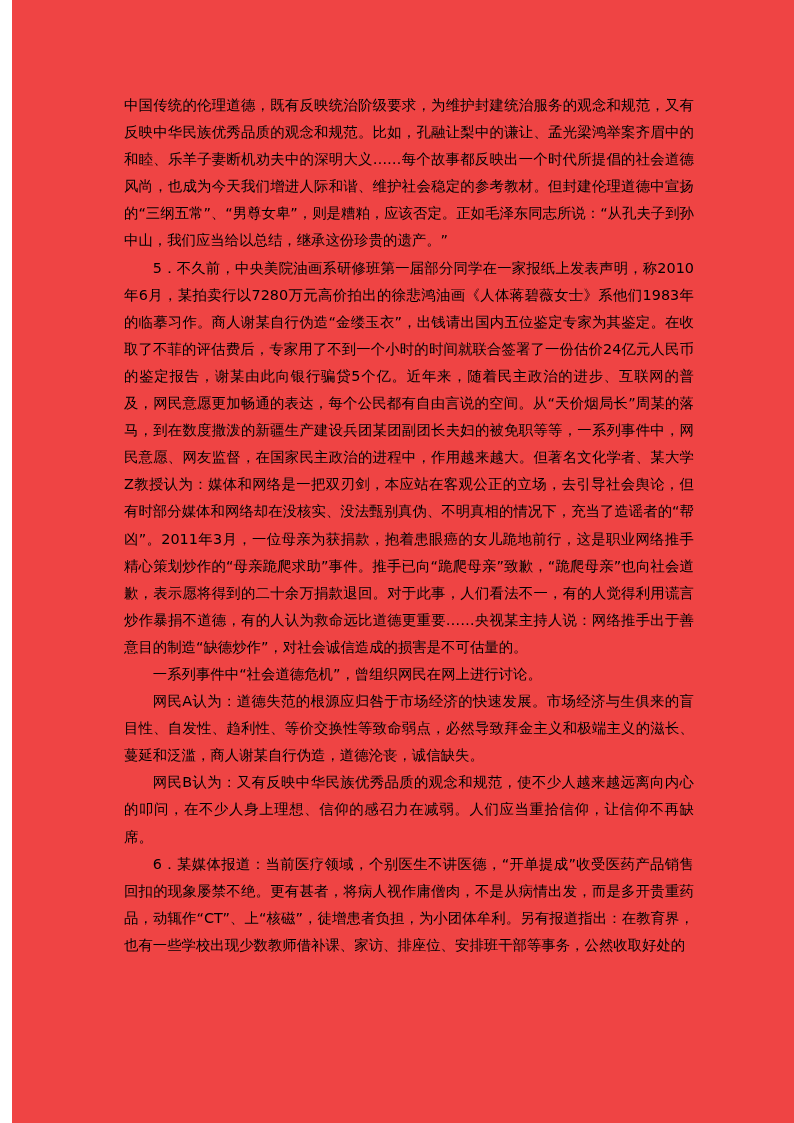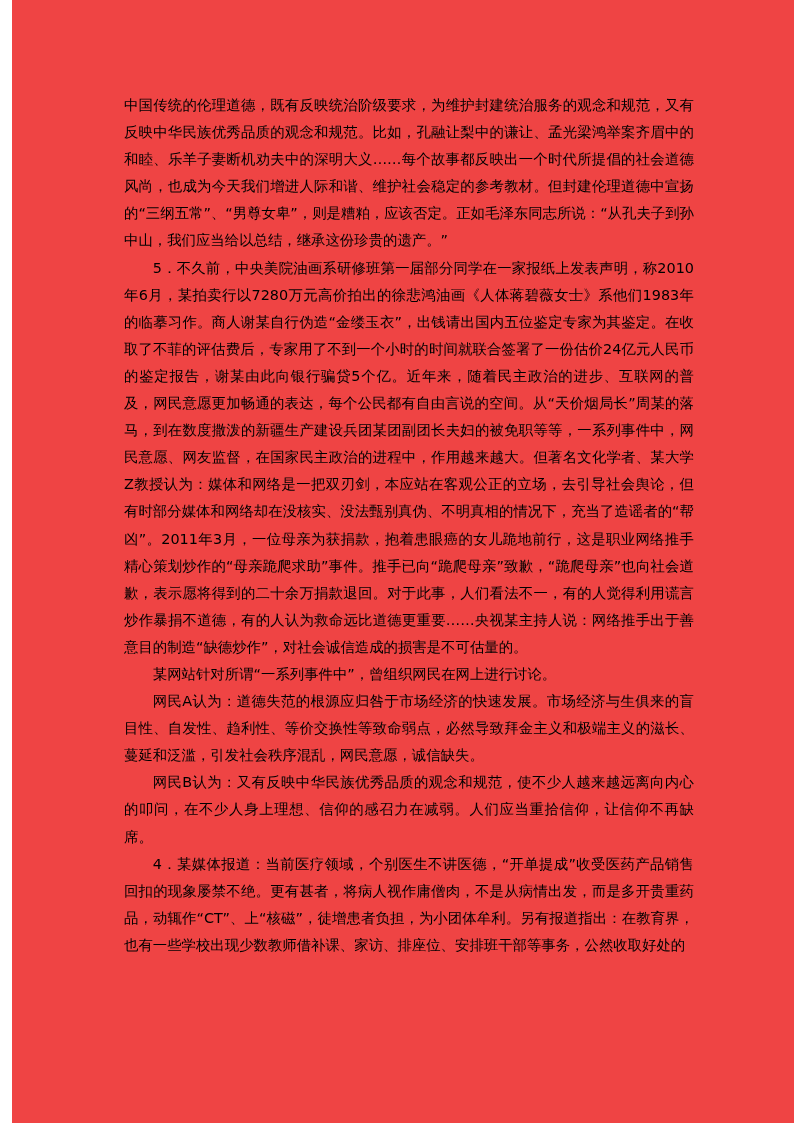--- a/index.html
+++ b/index.html
@@ -44,18 +44,18 @@
     text-indent: 2em;
   }
 </style>
 </head>
 <body>
 
 <div class="page">
   <div class="content">
     <p class="para">中国传统的伦理道德，既有反映统治阶级要求，为维护封建统治服务的观念和规范，又有反映中华民族优秀品质的观念和规范。比如，孔融让梨中的谦让、孟光梁鸿举案齐眉中的和睦、乐羊子妻断机劝夫中的深明大义……每个故事都反映出一个时代所提倡的社会道德风尚，也成为今天我们增进人际和谐、维护社会稳定的参考教材。但封建伦理道德中宣扬的“三纲五常”、“男尊女卑”，则是糟粕，应该否定。正如毛泽东同志所说：“从孔夫子到孙中山，我们应当给以总结，继承这份珍贵的遗产。”</p>
     <p class="para indent">5．不久前，中央美院油画系研修班第一届部分同学在一家报纸上发表声明，称2010年6月，某拍卖行以7280万元高价拍出的徐悲鸿油画《人体蒋碧薇女士》系他们1983年的临摹习作。商人谢某自行伪造“金缕玉衣”，出钱请出国内五位鉴定专家为其鉴定。在收取了不菲的评估费后，专家用了不到一个小时的时间就联合签署了一份估价24亿元人民币的鉴定报告，谢某由此向银行骗贷5个亿。近年来，随着民主政治的进步、互联网的普及，网民意愿更加畅通的表达，每个公民都有自由言说的空间。从“天价烟局长”周某的落马，到在数度撒泼的新疆生产建设兵团某团副团长夫妇的被免职等等，一系列事件中，网民意愿、网友监督，在国家民主政治的进程中，作用越来越大。但著名文化学者、某大学Z教授认为：媒体和网络是一把双刃剑，本应站在客观公正的立场，去引导社会舆论，但有时部分媒体和网络却在没核实、没法甄别真伪、不明真相的情况下，充当了造谣者的“帮凶”。2011年3月，一位母亲为获捐款，抱着患眼癌的女儿跪地前行，这是职业网络推手精心策划炒作的“母亲跪爬求助”事件。推手已向“跪爬母亲”致歉，“跪爬母亲”也向社会道歉，表示愿将得到的二十余万捐款退回。对于此事，人们看法不一，有的人觉得利用谎言炒作暴捐不道德，有的人认为救命远比道德更重要……央视某主持人说：网络推手出于善意目的制造“缺德炒作”，对社会诚信造成的损害是不可估量的。</p>
-    <p class="para indent">某网站针对所谓“一系列事件中”，曾组织网民在网上进行讨论。</p>
-    <p class="para indent">网民A认为：道德失范的根源应归咎于市场经济的快速发展。市场经济与生俱来的盲目性、自发性、趋利性、等价交换性等致命弱点，必然导致拜金主义和极端主义的滋长、蔓延和泛滥，引发社会秩序混乱，网民意愿，诚信缺失。</p>
+    <p class="para indent">一系列事件中“社会道德危机”，曾组织网民在网上进行讨论。</p>
+    <p class="para indent">网民A认为：道德失范的根源应归咎于市场经济的快速发展。市场经济与生俱来的盲目性、自发性、趋利性、等价交换性等致命弱点，必然导致拜金主义和极端主义的滋长、蔓延和泛滥，商人谢某自行伪造，道德沦丧，诚信缺失。</p>
     <p class="para indent">网民B认为：又有反映中华民族优秀品质的观念和规范，使不少人越来越远离向内心的叩问，在不少人身上理想、信仰的感召力在减弱。人们应当重拾信仰，让信仰不再缺席。</p>
-    <p class="para indent">4．某媒体报道：当前医疗领域，个别医生不讲医德，“开单提成”收受医药产品销售回扣的现象屡禁不绝。更有甚者，将病人视作庸僧肉，不是从病情出发，而是多开贵重药品，动辄作“CT”、上“核磁”，徒增患者负担，为小团体牟利。另有报道指出：在教育界，也有一些学校出现少数教师借补课、家访、排座位、安排班干部等事务，公然收取好处的</p>
+    <p class="para indent">6．某媒体报道：当前医疗领域，个别医生不讲医德，“开单提成”收受医药产品销售回扣的现象屡禁不绝。更有甚者，将病人视作庸僧肉，不是从病情出发，而是多开贵重药品，动辄作“CT”、上“核磁”，徒增患者负担，为小团体牟利。另有报道指出：在教育界，也有一些学校出现少数教师借补课、家访、排座位、安排班干部等事务，公然收取好处的</p>
   </div>
 </div>
 
 </body></html>

